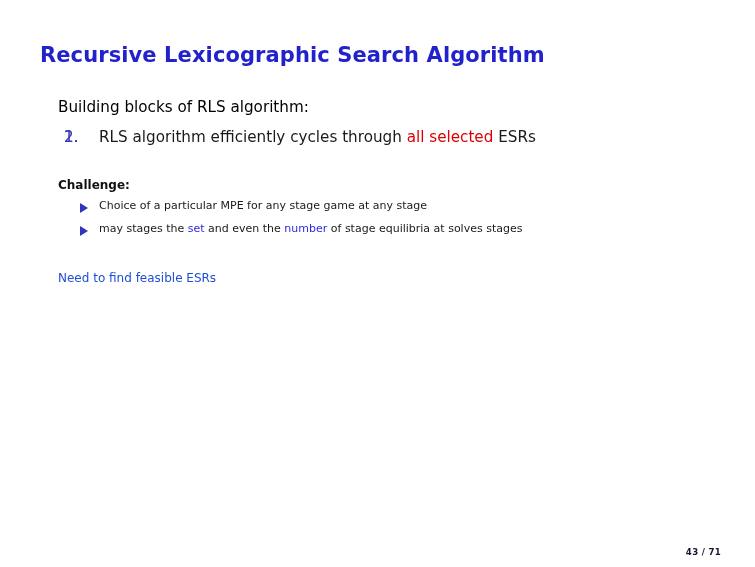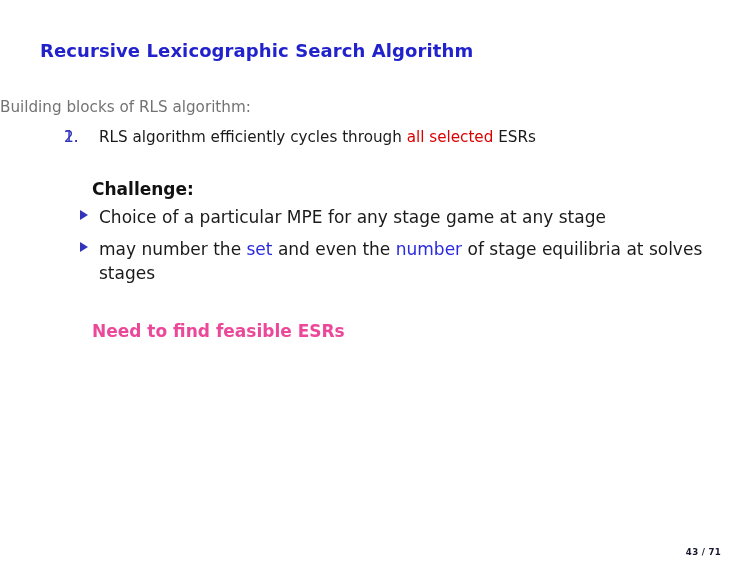--- a/index.html
+++ b/index.html
@@ -21,41 +21,42 @@
     position: absolute;
     inset: 0;
     background: #ffffff;
   }
 
   
   .slide-title {
     position: absolute;
     left: 40px;
     top: 29px;
-    font-size: 18px;
+    font-size: 21px;
     line-height: 1.15;
     color: #2222cc;
     letter-spacing: 0.1px;
     white-space: nowrap;
     text-align: center;
   }
 
   
   .body {
     position: absolute;
     left: 0;
     top: 96px;
     width: 755px;
   }
 
   .lead-line {
     margin: 0 0 6px 0;
+    padding-left: 58px;
     font-size: 15.2px;
     line-height: 1.48;
-    color: #737373;
+    color: #000000;
   }
 
   
   .enum-list {
     list-style: none;
     margin: 0;
     padding: 0;
   }
   .enum-item {
     position: relative;
@@ -71,45 +72,45 @@
     left: 64px;
     top: 0;
     width: 26px;
     text-align: left;
     color: #3333bb;
     font-size: 15.2px;
   }
 
   
   .block-head {
-    padding-left: 92px;
-    font-size: 17px;
+    padding-left: 58px;
+    font-size: 12px;
     line-height: 1.45;
     margin: 0 16px 4px 0;
   }
   .block-head.bold {
     font-weight: bold;
     color: #111111;
   }
   .block-head.blueline {
-    color: #ec4899;
-    font-weight: bold;
+    color: #1d4ed8;
+    font-weight: normal;
   }
 
   
   .tri-list {
     list-style: none;
     margin: 0;
     padding: 0;
   }
   .tri-item {
     position: relative;
     padding-left: 99px;
     padding-right: 32px;
-    font-size: 17px;
+    font-size: 11px;
     line-height: 1.45;
     margin-bottom: 7px;
     color: #1a1a1a;
   }
   .tri-marker {
     position: absolute;
     left: 80px;
     top: 5px;
     width: 0;
     height: 0;
@@ -160,21 +161,21 @@
 
     <p class="block-head bold">Challenge:</p>
 
     <ul class="tri-list">
       <li class="tri-item">
         <span class="tri-marker"></span>
         <span><span>Choice of a particular MPE for any stage game at any stage</span></span>
       </li>
       <li class="tri-item">
         <span class="tri-marker"></span>
-        <span><span>may number the </span><span class="em-blue">set</span><span> and even the </span><span class="em-blue">number</span><span> of stage equilibria at solves stages</span></span>
+        <span><span>may stages the </span><span class="em-blue">set</span><span> and even the </span><span class="em-blue">number</span><span> of stage equilibria at solves stages</span></span>
       </li>
     </ul>
 
     <div class="gap-lg"></div>
 
     <p class="block-head blueline">Need to find feasible ESRs</p>
 
 
   </div>
 

